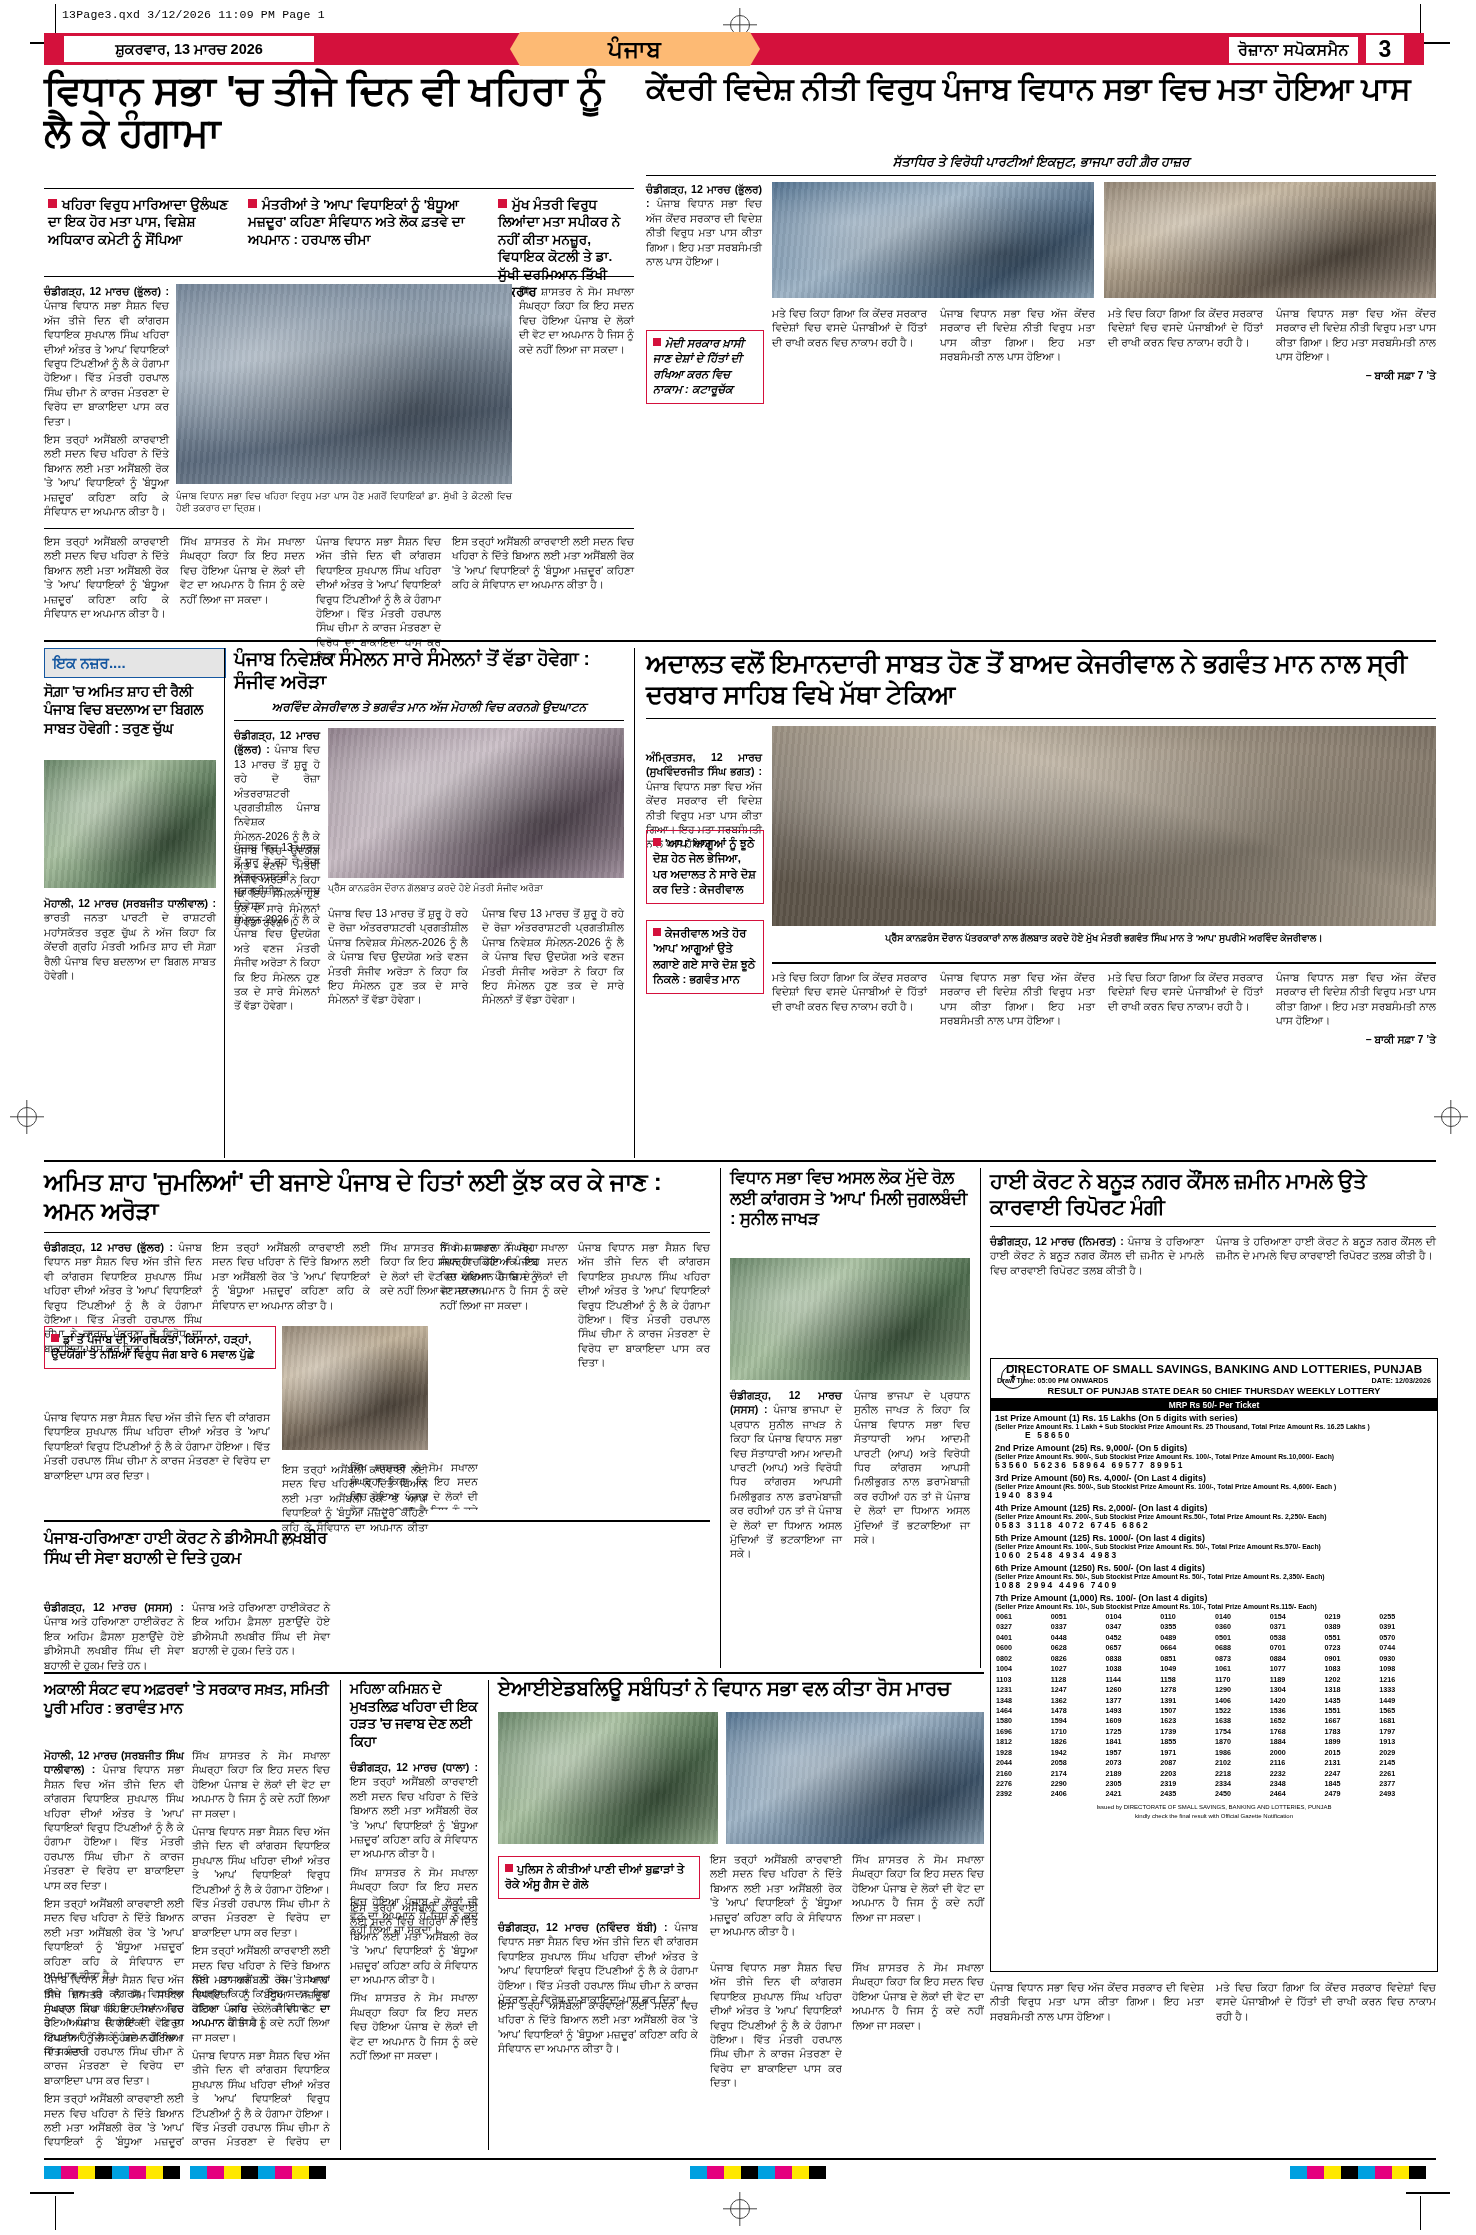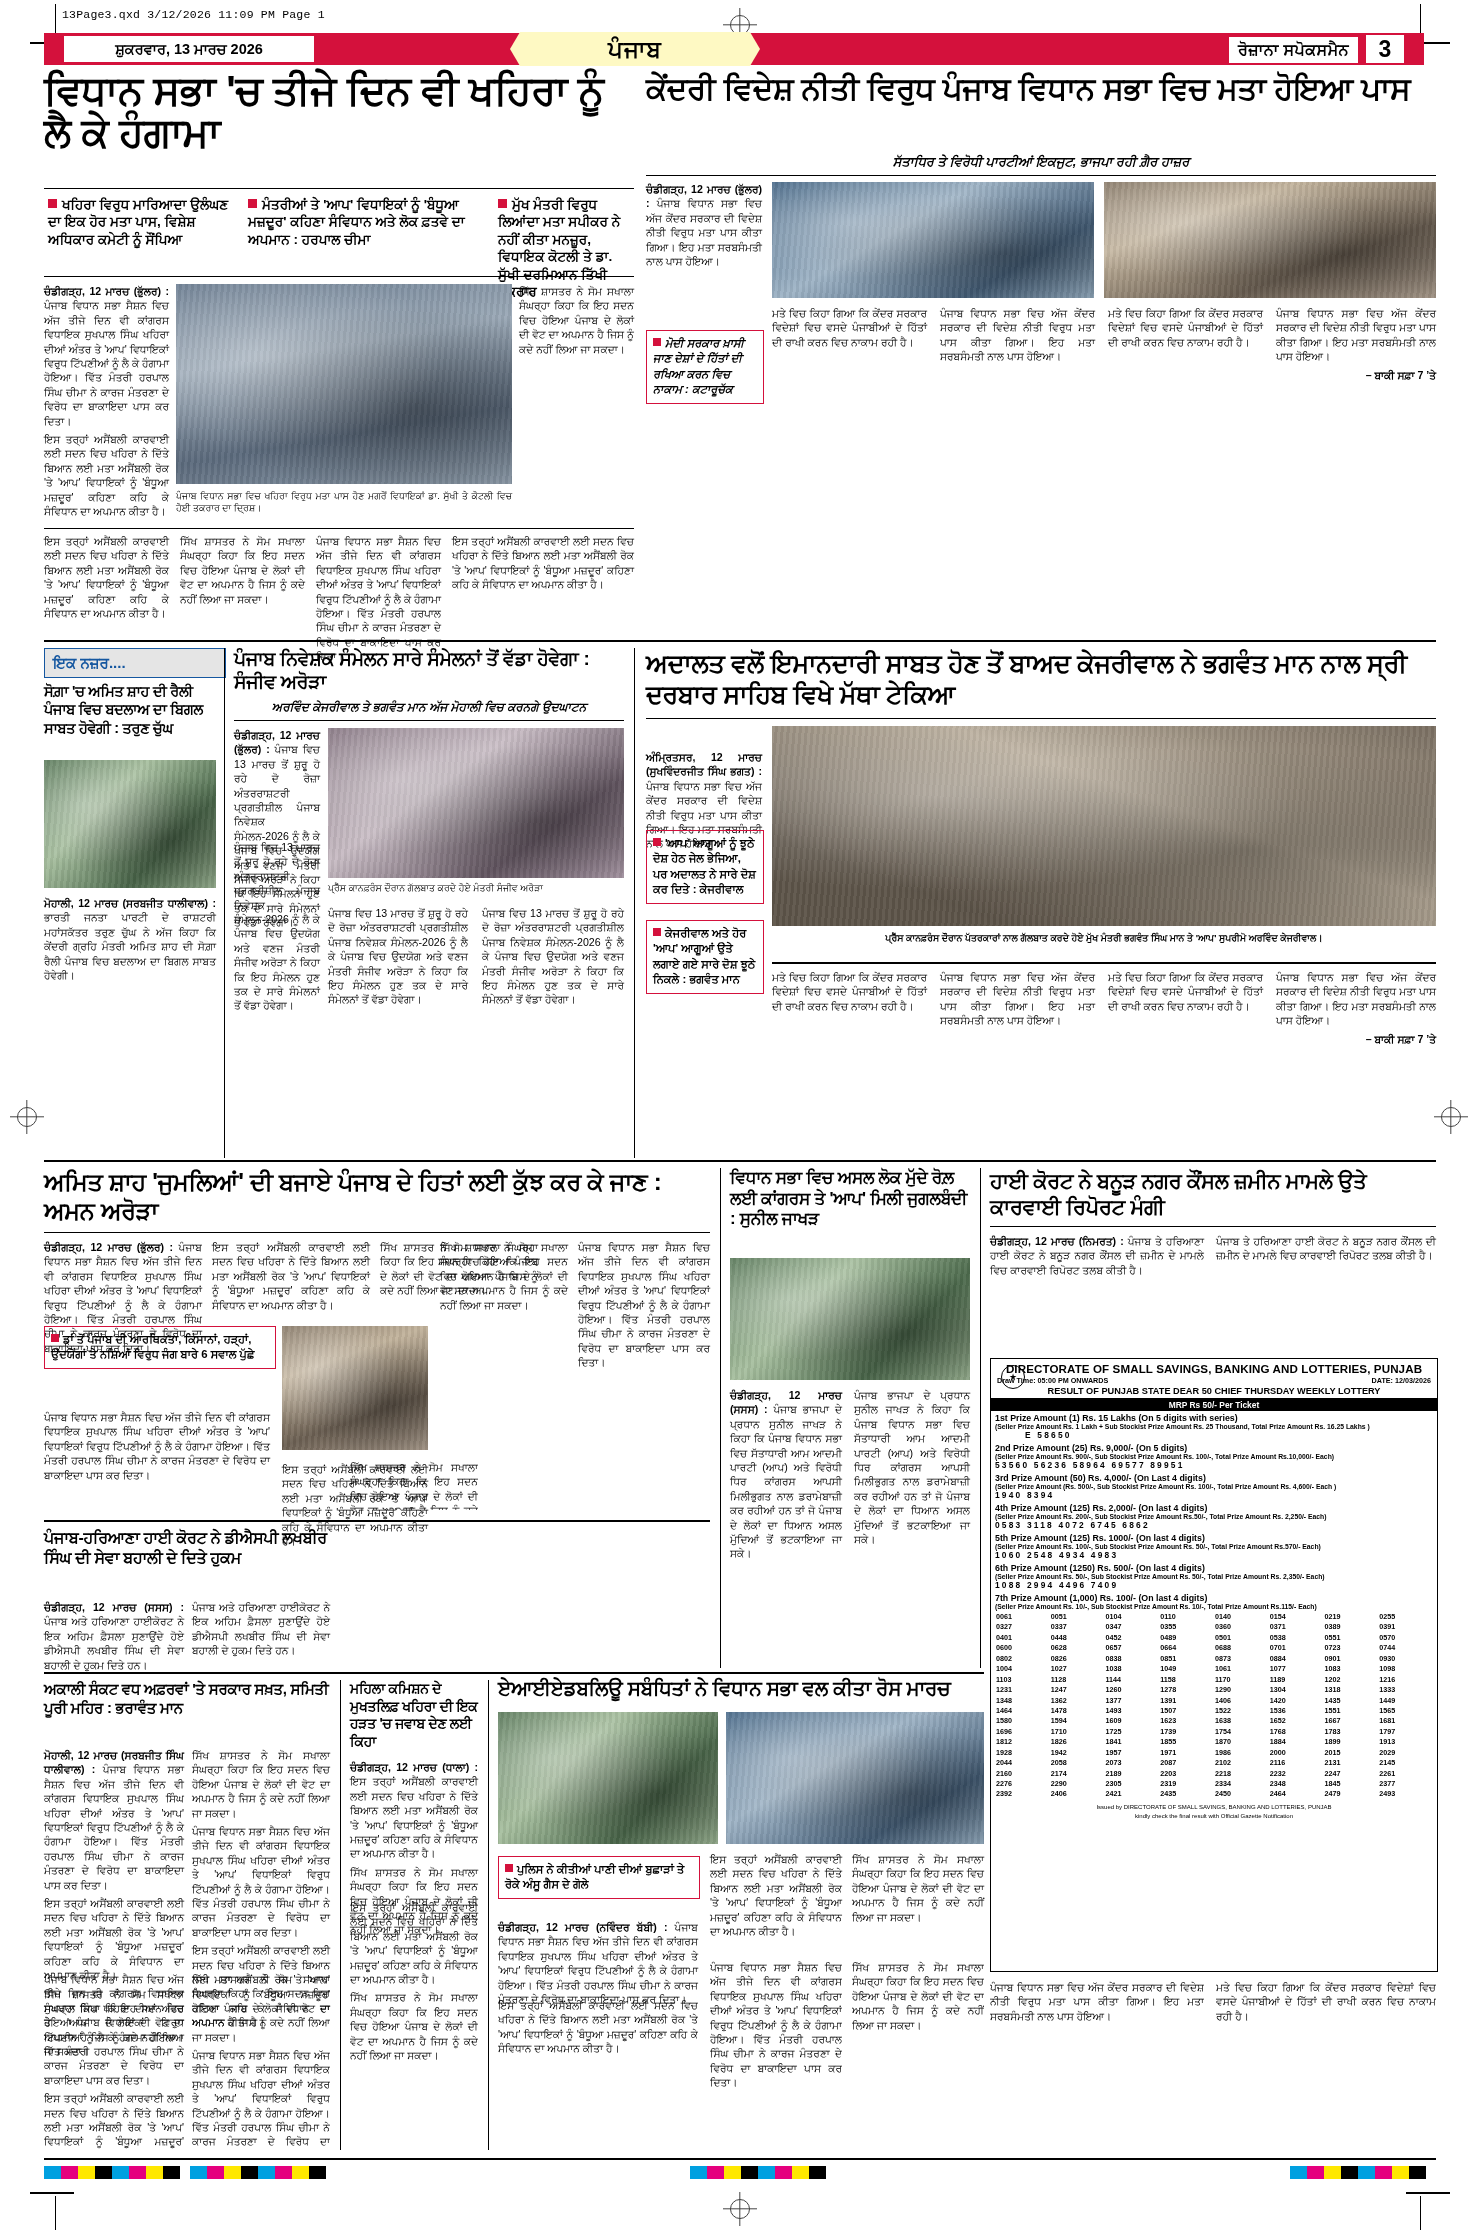--- a/index.html
+++ b/index.html
@@ -14,21 +14,21 @@
   .crop-rule-r{position:absolute;right:55px;top:4px;width:1px;height:38px;background:#000;}
   .reg-mark{position:absolute;width:34px;height:34px;}
   .reg-mark::before{content:"";position:absolute;left:50%;top:0;width:1.4px;height:100%;background:#444;transform:translateX(-50%);}
   .reg-mark::after{content:"";position:absolute;top:50%;left:0;height:1.4px;width:100%;background:#444;transform:translateY(-50%);}
   .reg-circle{position:absolute;left:50%;top:50%;width:18px;height:18px;border:1.4px solid #444;border-radius:50%;transform:translate(-50%,-50%);}
 
   
   .masthead{position:absolute;left:44px;top:33px;width:1380px;height:32px;background:#d4113c;}
   .date-box{position:absolute;left:20px;top:3px;width:250px;height:26px;background:#fff;display:flex;align-items:center;justify-content:center;}
   .date-box span{font-size:14.5px;font-weight:bold;}
-  .section-tag{position:absolute;left:466px;top:-1px;width:250px;height:34px;background:#fef9c3;display:flex;align-items:center;justify-content:center;
+  .section-tag{position:absolute;left:466px;top:-1px;width:250px;height:34px;background:#fdba74;display:flex;align-items:center;justify-content:center;
     clip-path:polygon(4% 0,96% 0,100% 50%,96% 100%,4% 100%,0 50%);}
   .section-tag span{font-size:23px;font-weight:bold;letter-spacing:1px;}
   .brand-box{position:absolute;right:66px;top:4px;height:24px;background:#fff;border:1px solid #fff;display:flex;align-items:center;padding:0 8px;}
   .brand-box span{font-size:16px;font-weight:bold;letter-spacing:.4px;}
   .pageno-box{position:absolute;right:20px;top:2px;width:38px;height:28px;background:#fff;display:flex;align-items:center;justify-content:center;}
   .pageno-box span{font-size:23px;font-weight:bold;}
 
   
   .hl{font-weight:bold;line-height:1.04;letter-spacing:-0.3px;}
   .kicker{font-size:13.6px;font-weight:bold;line-height:1.28;}

